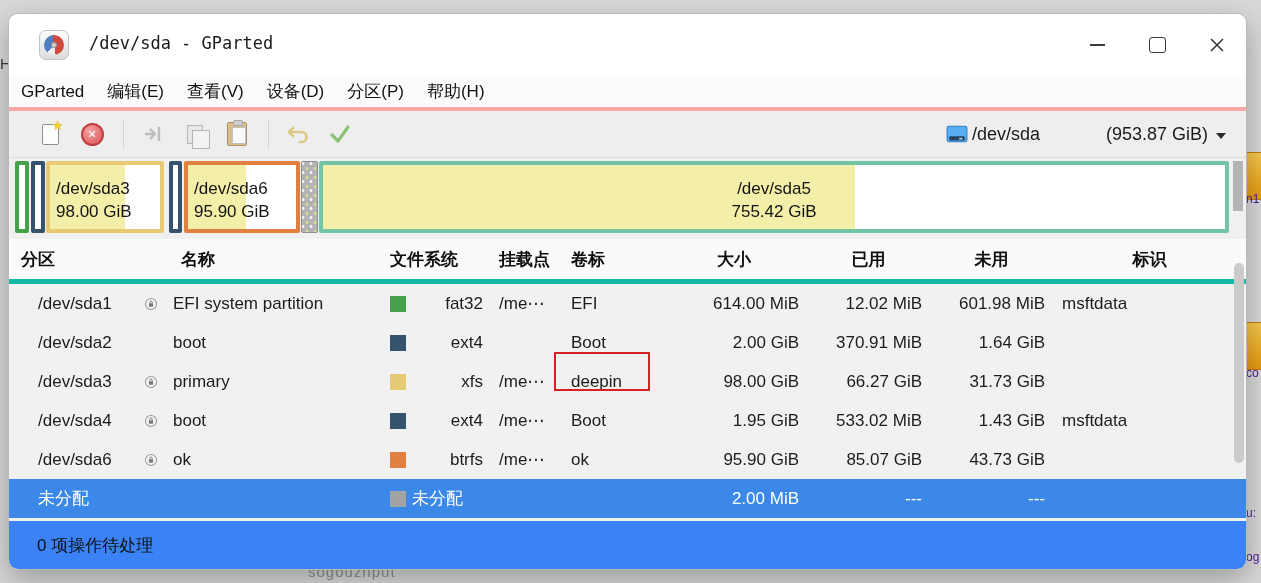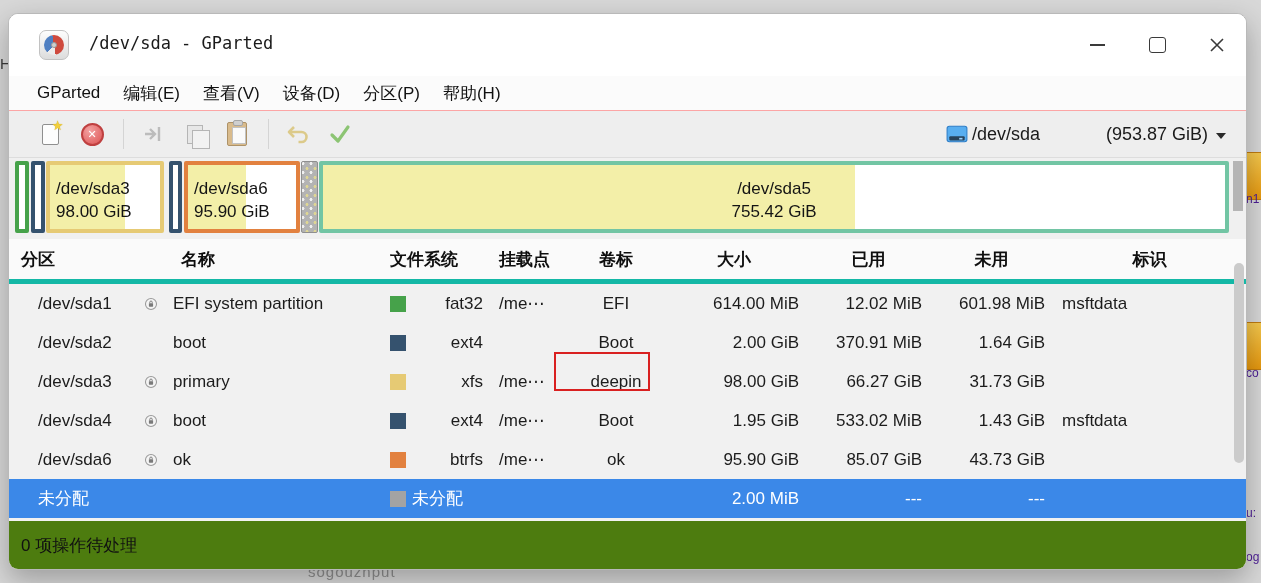--- a/index.html
+++ b/index.html
@@ -22,22 +22,22 @@
     background:conic-gradient(from 20deg,#cf4a3e 0 150deg,#ececec 150deg 205deg,#4f7fc2 205deg 330deg,#cf4a3e 330deg);}
   .app-logo .hub{position:absolute;left:11px;top:11px;width:6px;height:6px;border-radius:50%;background:#cfcfcf;border:1px solid #9a9a9a;box-sizing:border-box;}
   .title-text{position:absolute;left:80px;top:19px;font-family:"DejaVu Sans Mono","Liberation Mono",monospace;
     font-size:17px;color:#1a1a1a;}
   .win-controls{position:absolute;right:14px;top:0;height:62px;display:flex;align-items:center;gap:30px;}
   .wc{width:30px;height:30px;display:flex;align-items:center;justify-content:center;cursor:default;}
   .wc-min{width:15px;height:2px;background:#3a3a3a;}
   .wc-max{width:15px;height:14px;border:1.7px solid #3a3a3a;border-radius:3px;}
 
   
-  .menubar{height:35px;background:#fbfbfb;border-bottom:1px solid #fca5a5;display:flex;align-items:center;
-    padding-left:28px;box-sizing:border-box;}
+  .menubar{height:35px;background:#fbfbfb;border-bottom:4px solid #fca5a5;display:flex;align-items:center;
+    padding-left:12px;box-sizing:border-box;}
   .menu-item{font-size:17px;color:#111;padding:3px 10px;margin-right:3px;border-radius:4px;}
   .menu-item:first-child{padding-left:0;}
 
   
   .toolbar{position:relative;height:47px;background:#eeeeee;border-bottom:1px solid #dddddd;
     display:flex;align-items:center;padding-left:24px;box-sizing:border-box;}
   .tbtn{width:34px;height:34px;display:flex;align-items:center;justify-content:center;margin-right:8px;}
   .tsep{width:1px;height:30px;background:#d4d4d4;margin:0 12px 0 6px;}
   .doc{position:relative;width:15px;height:19px;background:#fdfdfd;border:1px solid #8f8f8f;border-radius:2px;}
   .doc .star{position:absolute;right:-6px;top:-7px;font-size:13px;color:#f2cf3c;text-shadow:0 0 1px #b89a1e;}
@@ -79,29 +79,29 @@
   .c-part{padding-left:29px;}
   .thead .c-part{padding-left:12px;}
   .c-name{display:flex;align-items:center;}
   .thead .c-name{display:block;padding-left:37px;}
   .lockwrap{width:29px;display:flex;align-items:center;flex:0 0 29px;}
   .c-fs{display:flex;align-items:center;padding:0 8px;}
   .fs-square{width:16px;height:16px;flex:0 0 16px;}
   .fs-name{flex:1;text-align:right;}
   .fs-name.left{flex:0 0 auto;text-align:left;margin-left:6px;}
   .c-mount{padding-left:8px;}
-  .c-label{padding-left:6px;text-align:center;}
+  .c-label{padding-left:6px;}
   .c-size,.c-used,.c-unused{text-align:right;padding-right:8px;}
   .c-flags{padding-left:9px;}
   .thead .c-size,.thead .c-used,.thead .c-unused,.thead .c-flags{text-align:center;padding:0;}
 
   .scroll-thumb{position:absolute;left:1225px;top:249px;width:10px;height:200px;background:#cbcbcb;border-radius:5px;}
 
   
-  .statusbar{position:absolute;left:0;right:0;bottom:0;height:48px;background:#4d7c0f;display:flex;align-items:center;padding-left:12px;box-sizing:border-box;}
+  .statusbar{position:absolute;left:0;right:0;bottom:0;height:48px;background:#3b82f6;display:flex;align-items:center;padding-left:28px;box-sizing:border-box;}
   .status-text{font-size:17px;color:#111;}
 
   .annotation-box{position:absolute;left:554px;top:352px;width:96px;height:39px;border:2.5px solid #d92020;box-sizing:border-box;z-index:50;}
   svg{display:block;}
 </style>
 </head>
 <body>
 
 <div class="screen">
 

